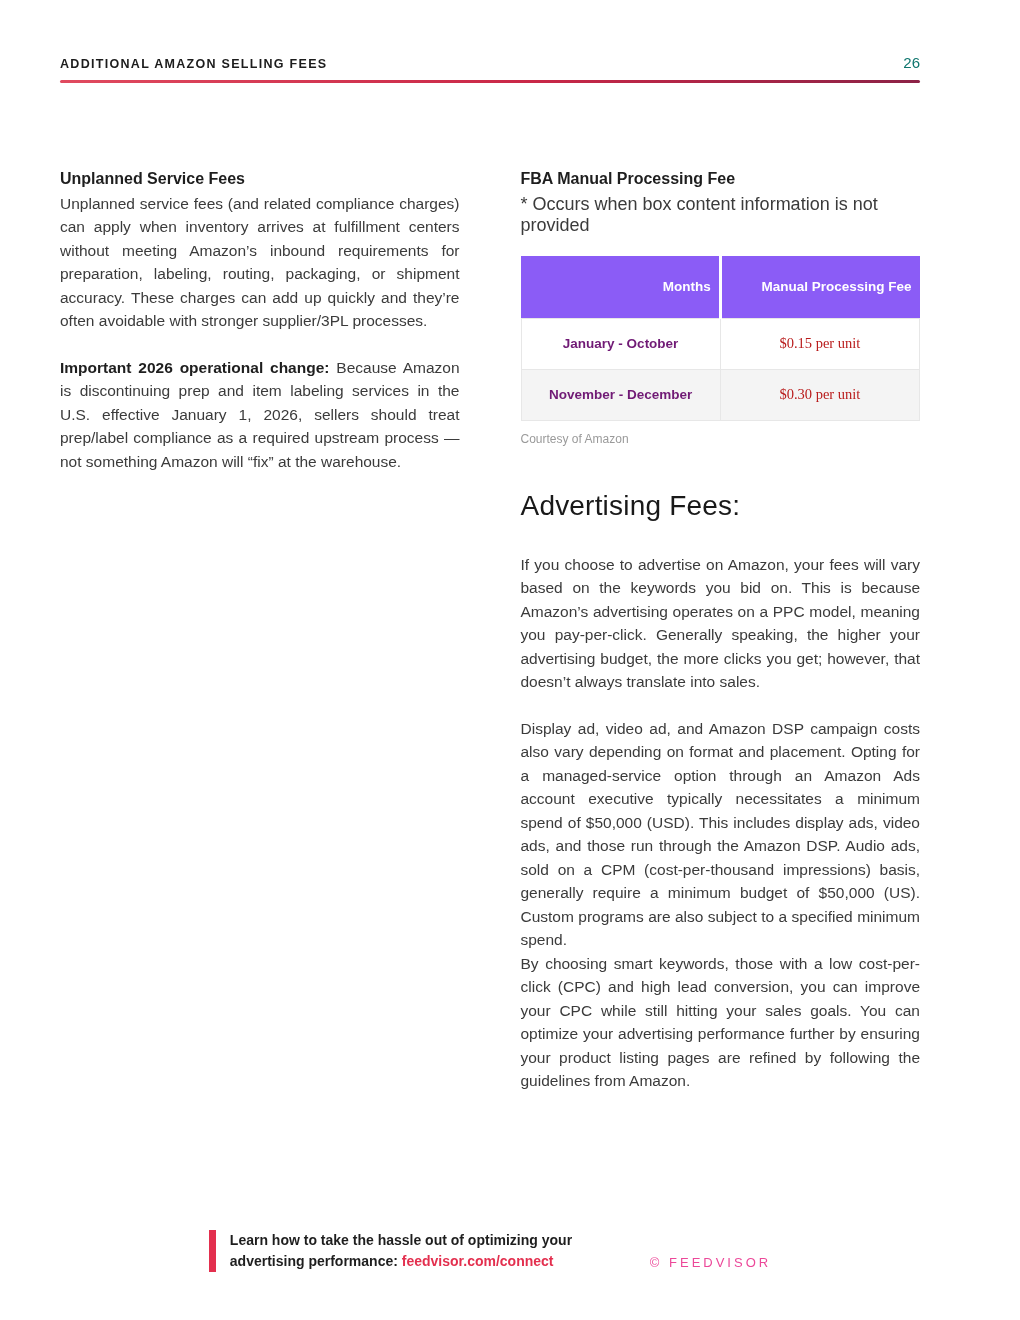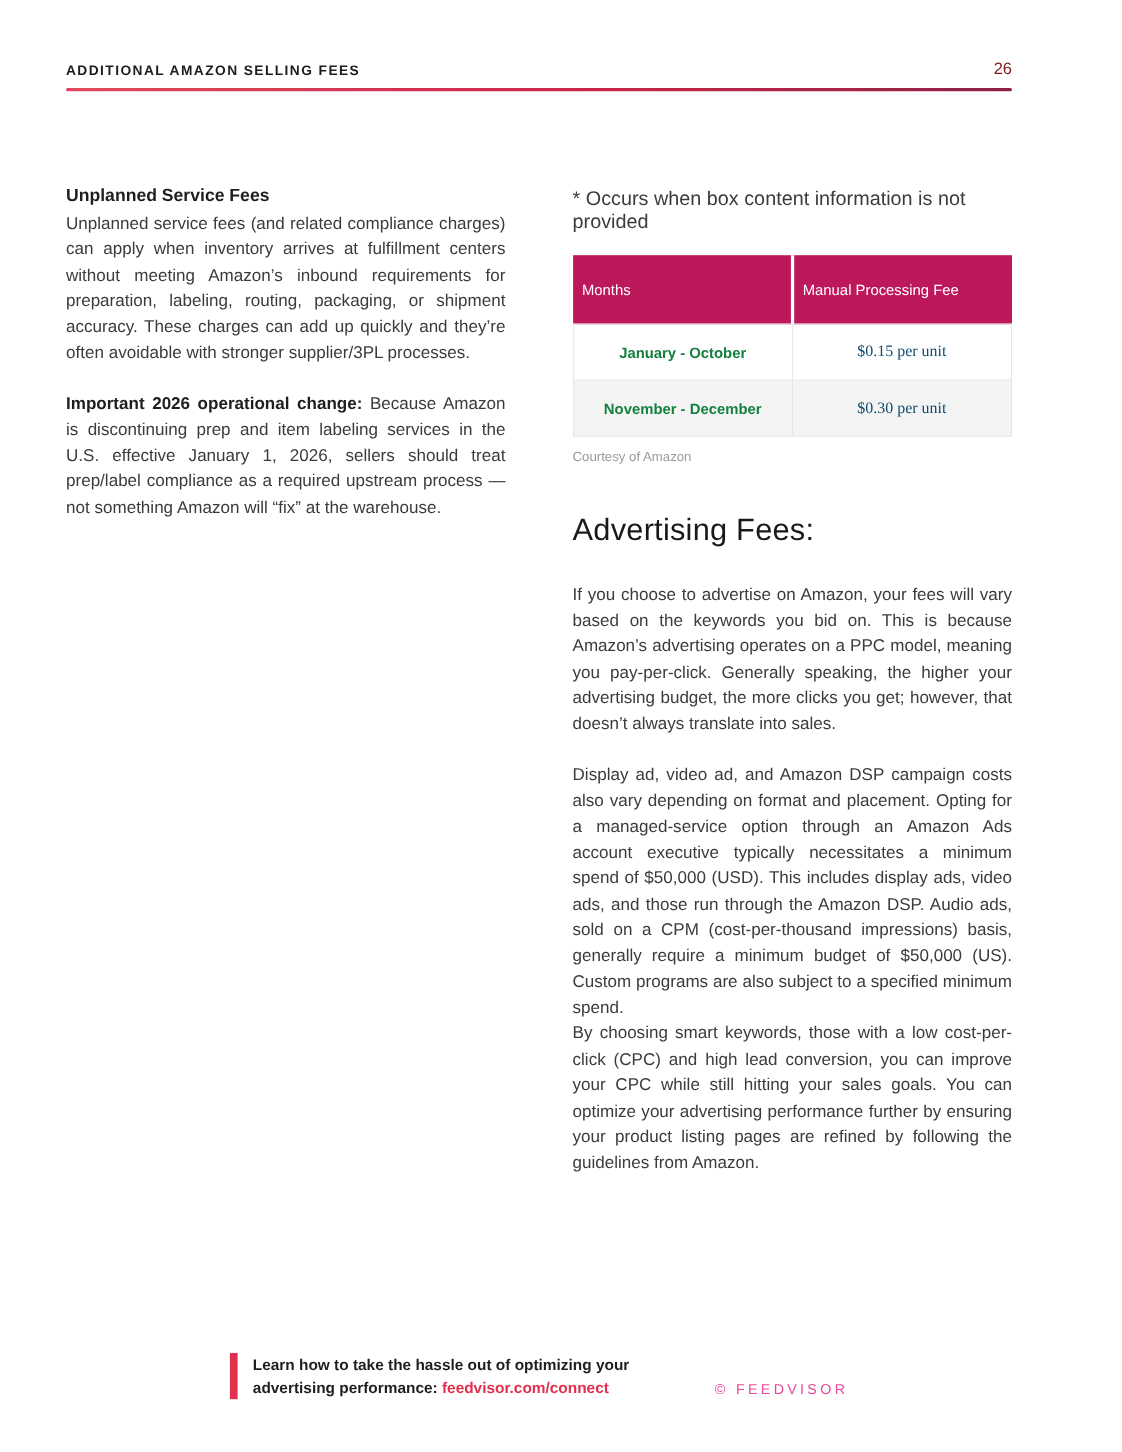--- a/index.html
+++ b/index.html
@@ -21,21 +21,21 @@
     padding: 54px 60px 0 60px;
   }
   .doc-title {
     font-size: 12.5px;
     font-weight: bold;
     letter-spacing: 1.3px;
     color: #1c1c1c;
   }
   .page-num {
     font-size: 15px;
-    color: #7f1d1d;
+    color: #0f766e;
   }
   .header-rule {
     height: 3px;
     margin: 9px 60px 0 60px;
     background: linear-gradient(to right, #e04a5f 0%, #c92747 55%, #8c2246 100%);
     border-radius: 2px;
   }
   
   .columns {
     display: flex;
@@ -65,40 +65,40 @@
     font-size: 18px;
     color: #3b3b3b;
     margin: 3px 0 20px 0;
   }
   .fee-table {
     width: 100%;
     border-collapse: collapse;
     table-layout: fixed;
   }
   .fee-table thead th {
-    background: #be185d;
+    background: #8b5cf6;
     color: #ffffff;
     font-size: 13.5px;
-    font-weight: normal;
+    font-weight: bold;
     height: 62px;
-    text-align: left;
+    text-align: right;
     padding: 0 8px;
   }
   .fee-table thead th:first-child { border-right: 3px solid #ffffff; }
   .fee-table tbody td {
     height: 50px;
     text-align: center;
     vertical-align: middle;
     border: 1px solid #e7e7e7;
     padding: 0 8px;
   }
   .fee-table tbody tr:nth-child(odd)  { background: #ffffff; }
   .fee-table tbody tr:nth-child(even) { background: #f4f4f4; }
-  .cell-month { font-size: 13.5px; font-weight: bold; color: #15803d; }
-  .cell-fee   { font-family: "Liberation Serif", serif; font-size: 14.5px; color: #0c4a6e; }
+  .cell-month { font-size: 13.5px; font-weight: bold; color: #701a75; }
+  .cell-fee   { font-family: "Liberation Serif", serif; font-size: 14.5px; color: #b91c1c; }
   .table-caption {
     font-size: 12px;
     color: #9a9a9a;
     margin-top: 11px;
   }
   
   .big-heading {
     font-size: 28px;
     font-weight: normal;
     color: #191919;
@@ -168,20 +168,21 @@
     <section class="col">
       <h3 class="section-heading">Unplanned Service Fees</h3>
       <p class="body-text">Unplanned service fees (and related compliance charges) can apply when inventory arrives at fulfillment centers without meeting Amazon’s inbound requirements for preparation, labeling, routing, packaging, or shipment accuracy. These charges can add up quickly and they’re often avoidable with stronger supplier/3PL processes.</p>
       <p class="body-text para-gap">
         <strong class="lead-bold">Important 2026 operational change:</strong>
         <span>Because Amazon is discontinuing prep and item labeling services in the U.S. effective January 1, 2026, sellers should treat prep/label compliance as a required upstream process — not something Amazon will “fix” at the warehouse.</span>
       </p>
     </section>
 
     <section class="col">
+      <h3 class="section-heading">FBA Manual Processing Fee</h3>
       <div class="note">* Occurs when box content information is not provided</div>
 
       <table class="fee-table">
         <thead>
           <tr>
             <th>Months</th>
             <th>Manual Processing Fee</th>
           </tr>
         </thead>
         <tbody>

